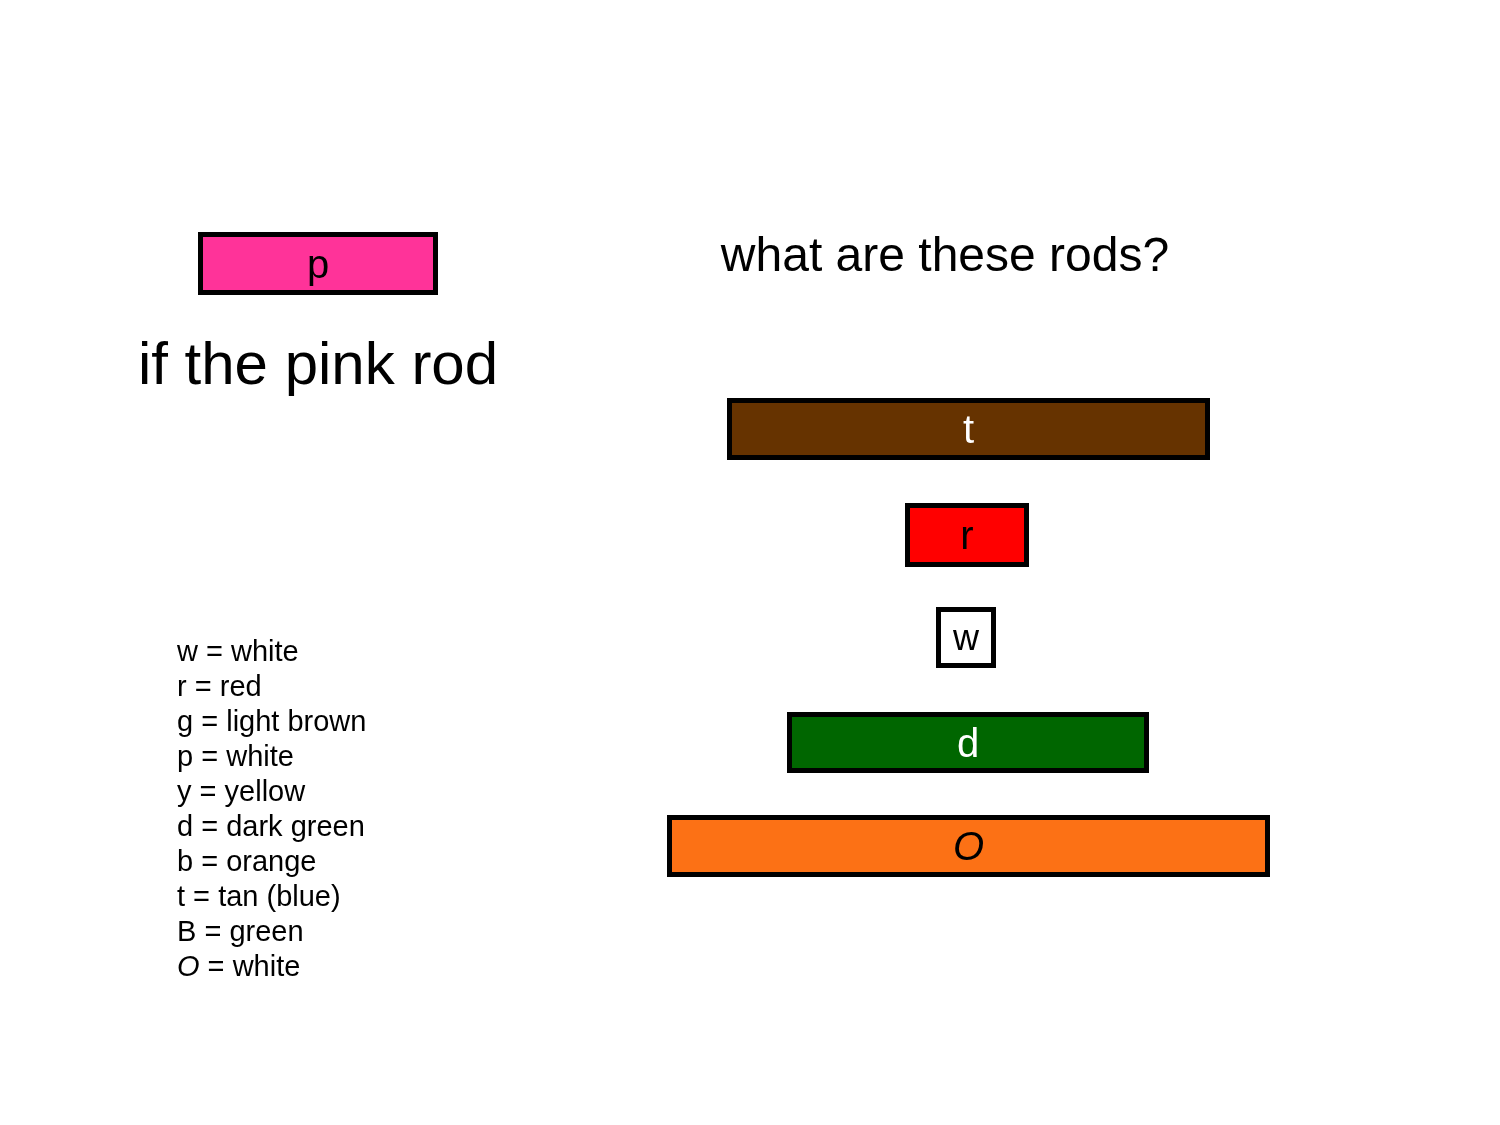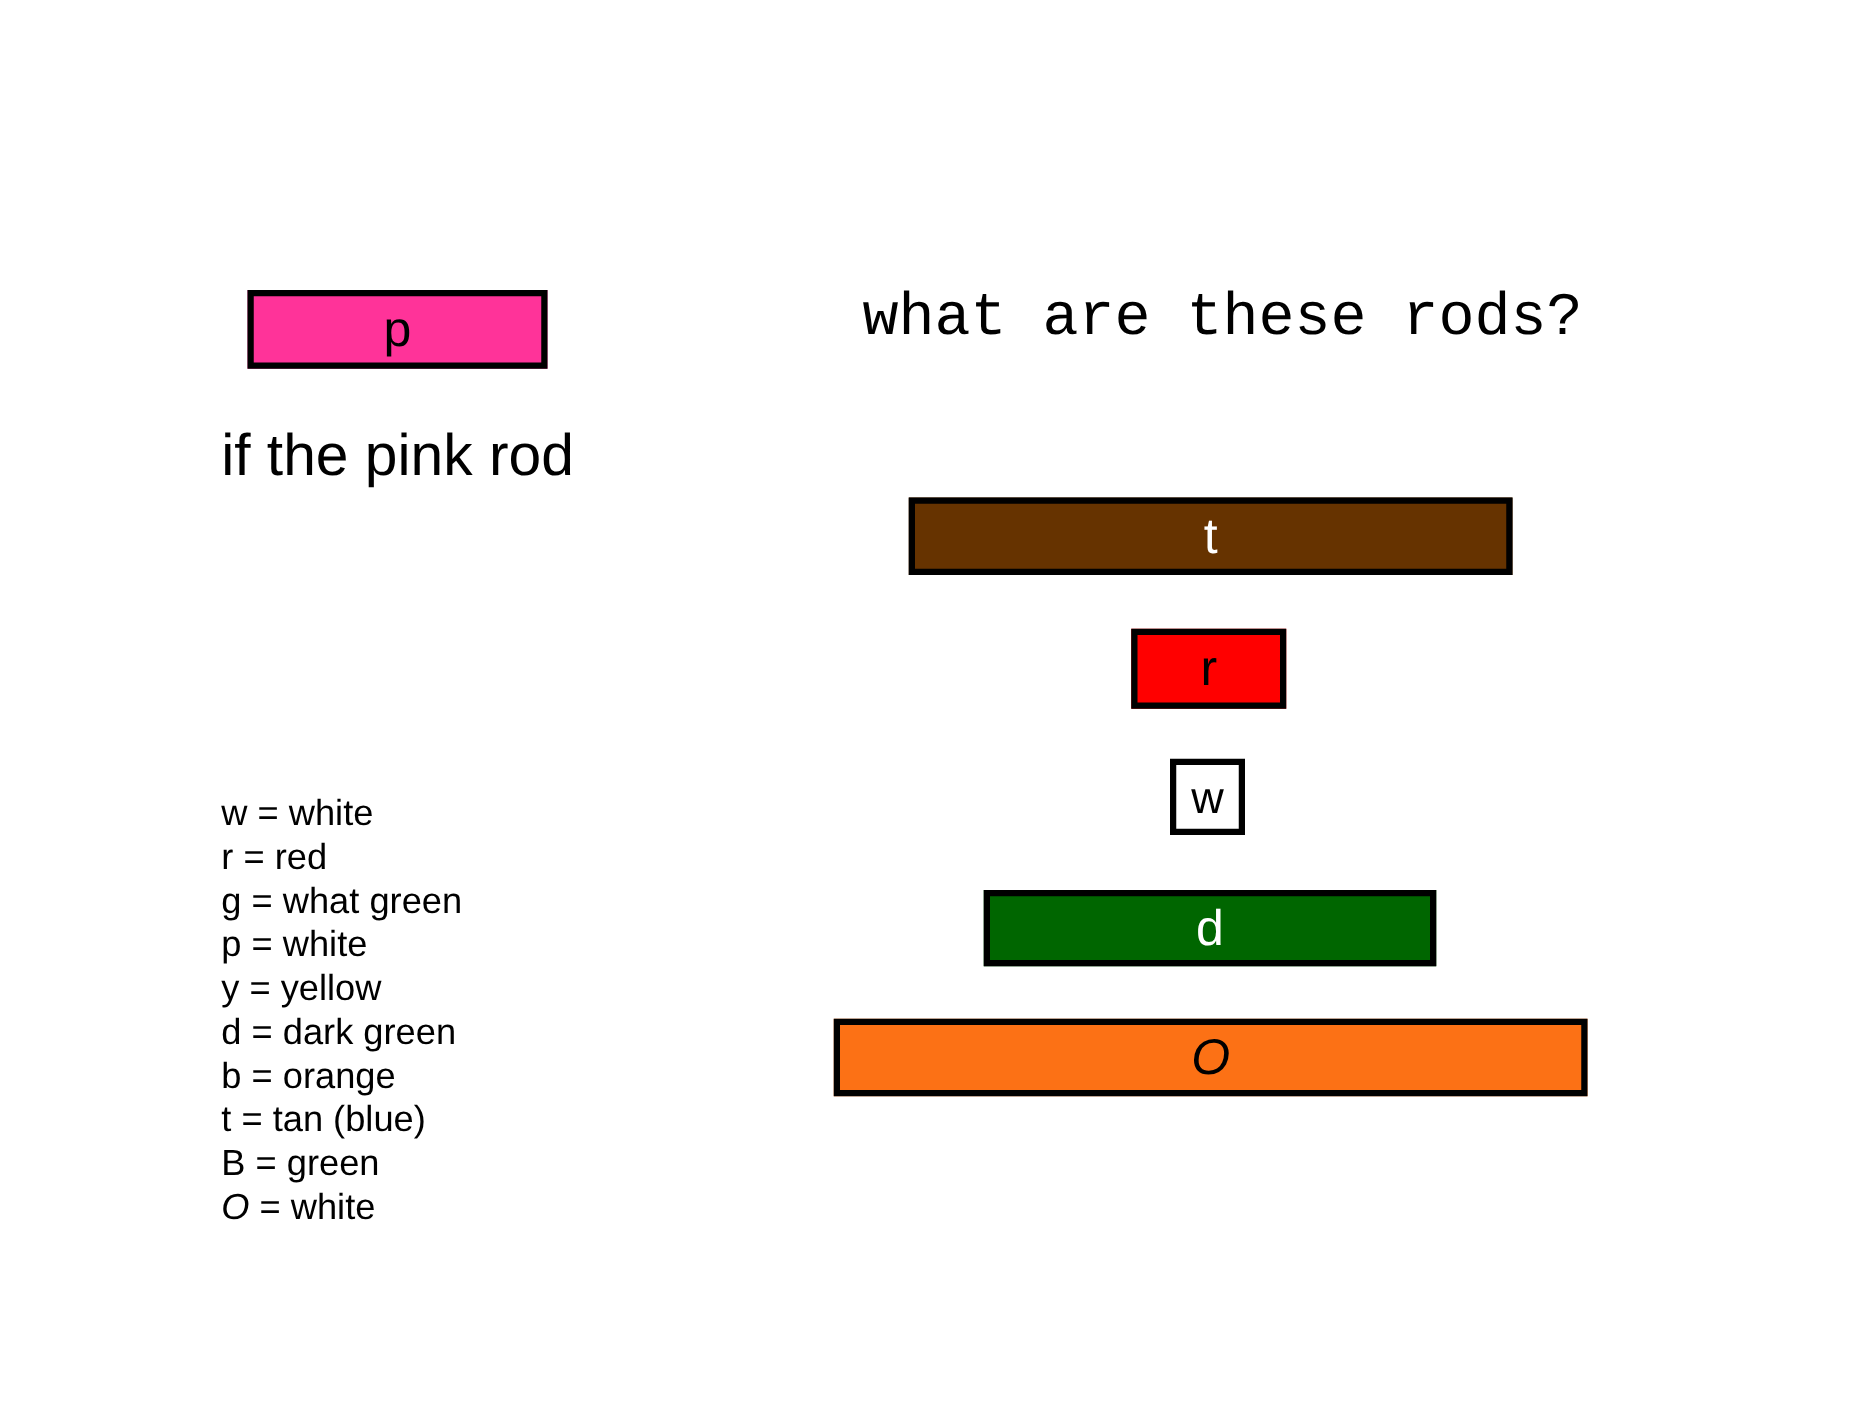--- a/index.html
+++ b/index.html
@@ -42,29 +42,28 @@
   
   .question-title {
     position: absolute;
     left: 690px;
     top: 226px;
     width: 510px;
     text-align: center;
     font-size: 48px;
     line-height: 58px;
     white-space: nowrap;
-    font-family: Liberation Mono, monospace;
   }
   .example-caption {
     position: absolute;
     left: 98px;
     top: 330px;
     width: 440px;
     text-align: center;
-    font-size: 47px;
+    font-size: 60px;
     line-height: 67px;
   }
 
   
   .legend {
     position: absolute;
     left: 177px;
     top: 634px;
     font-size: 29px;
     line-height: 35px;
@@ -98,21 +97,21 @@
   <div class="rod rod-d" style="background-color: rgb(0, 102, 0);">
     <span class="rod-label label-light">d</span>
   </div>
   <div class="rod rod-o" style="background-color: rgb(252, 113, 21);">
     <span class="rod-label label-dark label-italic">O</span>
   </div>
 
   <div class="legend">
     <div class="legend-row"><span class="sym">w</span><span> = </span><span>white</span></div>
     <div class="legend-row"><span class="sym">r</span><span> = </span><span>red</span></div>
-    <div class="legend-row"><span class="sym">g</span><span> = </span><span>what green</span></div>
+    <div class="legend-row"><span class="sym">g</span><span> = </span><span>light brown</span></div>
     <div class="legend-row"><span class="sym">p</span><span> = </span><span>white</span></div>
     <div class="legend-row"><span class="sym">y</span><span> = </span><span>yellow</span></div>
     <div class="legend-row"><span class="sym">d</span><span> = </span><span>dark green</span></div>
     <div class="legend-row"><span class="sym">b</span><span> = </span><span>orange</span></div>
     <div class="legend-row"><span class="sym">t</span><span> = </span><span>tan (blue)</span></div>
     <div class="legend-row"><span class="sym">B</span><span> = </span><span>green</span></div>
     <div class="legend-row"><span class="sym it">O</span><span> = </span><span>white</span></div>
   </div>
 
 </div>

